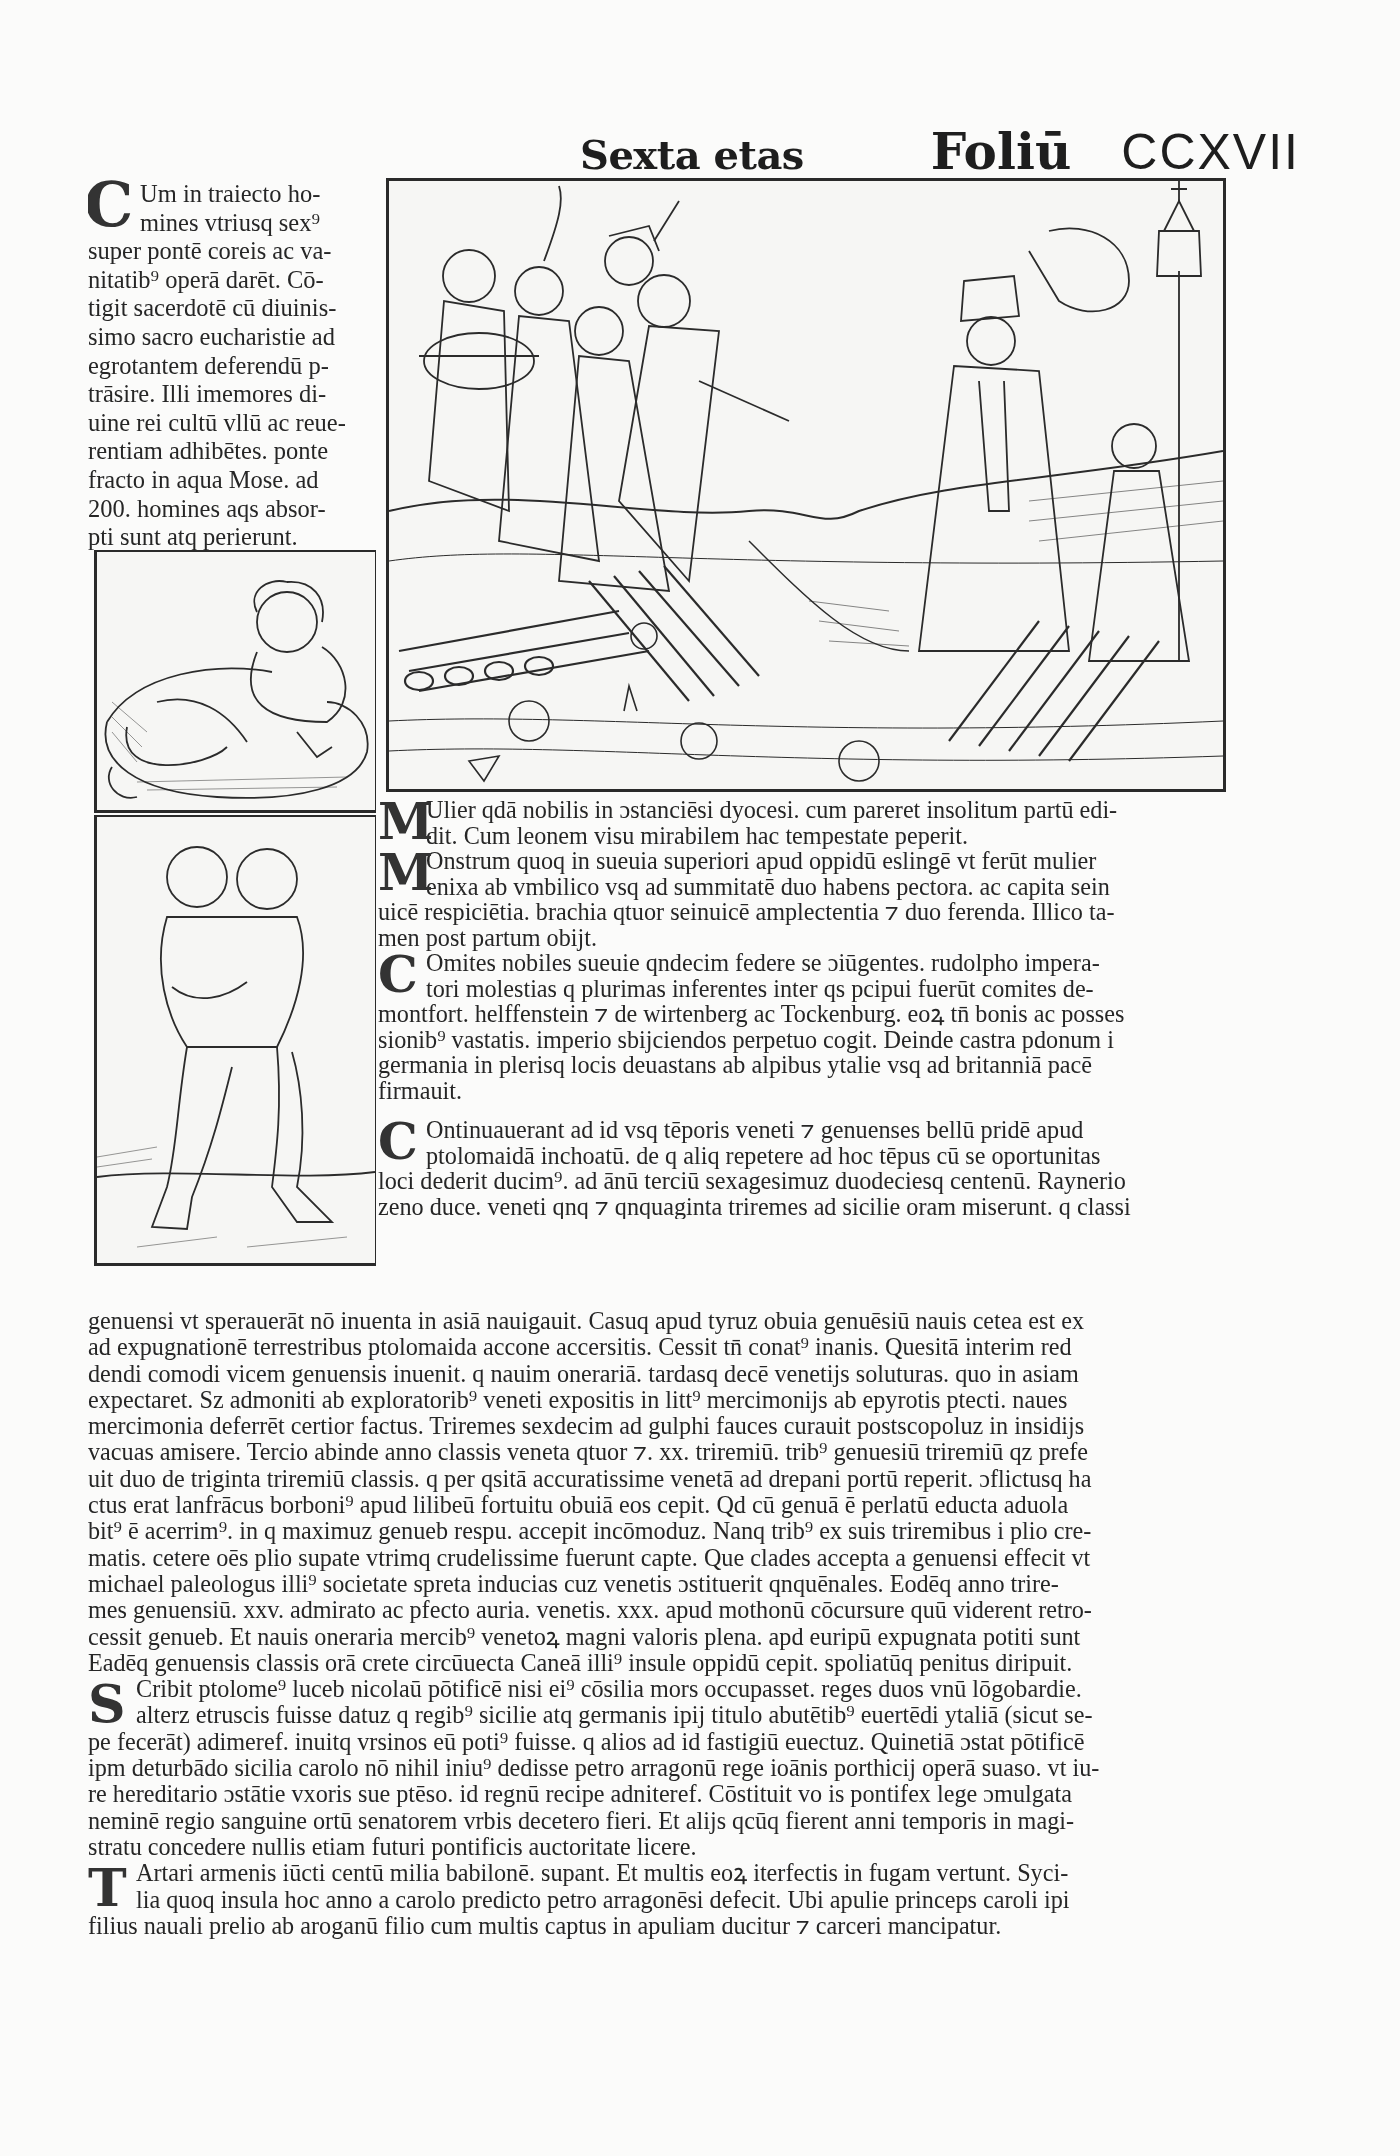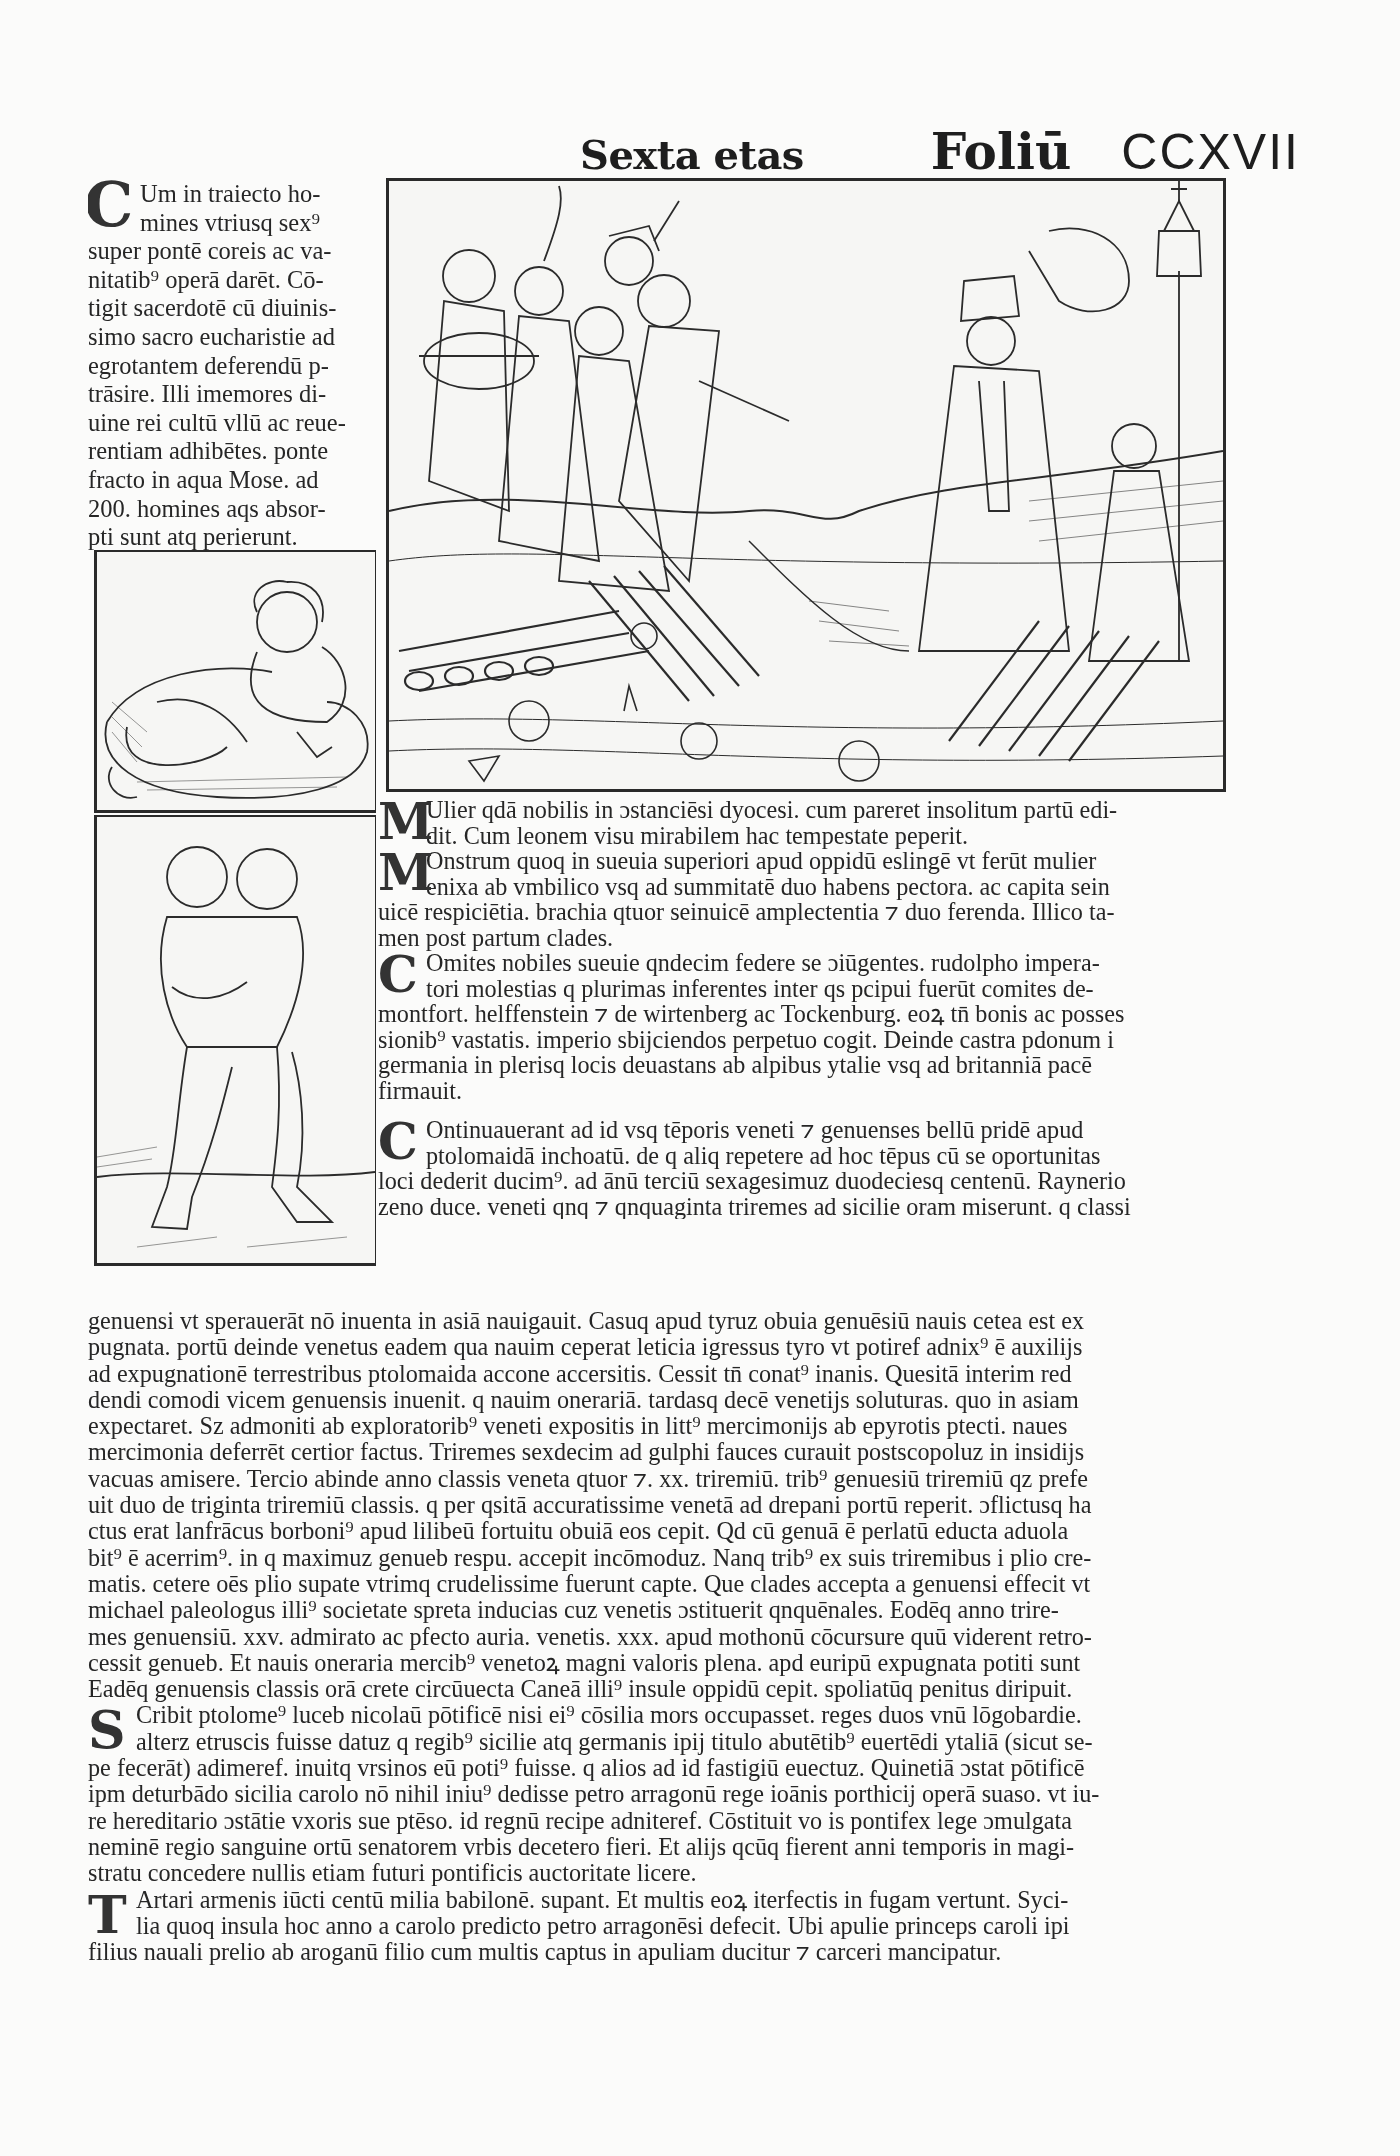--- a/index.html
+++ b/index.html
@@ -199,21 +199,21 @@
   <div class="para">
     <span class="initial" style="font-size:50px;top:0;">M</span>
     <span class="line i">Ulier qdā nobilis in ɔstanciēsi dyocesi. cum pareret insolitum partū edi-</span>
     <span class="line i">dit. Cum leonem visu mirabilem hac tempestate peperit.</span>
   </div>
   <div class="para">
     <span class="initial" style="font-size:50px;top:0;">M</span>
     <span class="line i">Onstrum quoq in sueuia superiori apud oppidū eslingē vt ferūt mulier</span>
     <span class="line i">enixa ab vmbilico vsq ad summitatē duo habens pectora. ac capita sein</span>
     <span class="line">uicē respiciētia. brachia qtuor seinuicē amplectentia ⁊ duo ferenda. Illico ta-</span>
-    <span class="line">men post partum clades.</span>
+    <span class="line">men post partum obijt.</span>
   </div>
   <div class="para">
     <span class="initial" style="font-size:50px;top:0;">C</span>
     <span class="line i">Omites nobiles sueuie qndecim federe se ɔiūgentes. rudolpho impera-</span>
     <span class="line i">tori molestias q plurimas inferentes inter qs pcipui fuerūt comites de-</span>
     <span class="line">montfort. helffenstein ⁊ de wirtenberg ac Tockenburg. eoꝝ tn̄ bonis ac posses</span>
     <span class="line">sionib⁹ vastatis. imperio sbijciendos perpetuo cogit. Deinde castra pdonum i</span>
     <span class="line">germania in plerisq locis deuastans ab alpibus ytalie vsq ad britanniā pacē</span>
     <span class="line">firmauit.</span>
   </div>
@@ -223,21 +223,20 @@
     <span class="line i">Ontinuauerant ad id vsq tēporis veneti ⁊ genuenses bellū pridē apud</span>
     <span class="line i">ptolomaidā inchoatū. de q aliq repetere ad hoc tēpus cū se oportunitas</span>
     <span class="line">loci dederit ducim⁹. ad ānū terciū sexagesimuz duodeciesq centenū. Raynerio</span>
     <span class="line">zeno duce. veneti qnq ⁊ qnquaginta triremes ad sicilie oram miserunt. q classi</span>
   </div>
 </div>
 
 <div class="abs col-text full-block indent">
   <div class="para">
     <span class="line">genuensi vt sperauerāt nō inuenta in asiā nauigauit. Casuq apud tyruz obuia genuēsiū nauis cetea est ex</span>
-    <span class="line">pugnata. portū deinde venetus eadem qua nauim ceperat leticia igressus tyro vt potiref adnix⁹ ē auxilijs</span>
     <span class="line">ad expugnationē terrestribus ptolomaida accone accersitis. Cessit tn̄ conat⁹ inanis. Quesitā interim red</span>
     <span class="line">dendi comodi vicem genuensis inuenit. q nauim onerariā. tardasq decē venetijs soluturas. quo in asiam</span>
     <span class="line">expectaret. Sz admoniti ab exploratorib⁹ veneti expositis in litt⁹ mercimonijs ab epyrotis ptecti. naues</span>
     <span class="line">mercimonia deferrēt certior factus. Triremes sexdecim ad gulphi fauces curauit postscopoluz in insidijs</span>
     <span class="line">vacuas amisere. Tercio abinde anno classis veneta qtuor ⁊. xx. triremiū. trib⁹ genuesiū triremiū qz prefe</span>
     <span class="line">uit duo de triginta triremiū classis. q per qsitā accuratissime venetā ad drepani portū reperit. ɔflictusq ha</span>
     <span class="line">ctus erat lanfrācus borboni⁹ apud lilibeū fortuitu obuiā eos cepit. Qd cū genuā ē perlatū educta aduola</span>
     <span class="line">bit⁹ ē acerrim⁹. in q maximuz genueb respu. accepit incōmoduz. Nanq trib⁹ ex suis triremibus i plio cre-</span>
     <span class="line">matis. cetere oēs plio supate vtrimq crudelissime fuerunt capte. Que clades accepta a genuensi effecit vt</span>
     <span class="line">michael paleologus illi⁹ societate spreta inducias cuz venetis ɔstituerit qnquēnales. Eodēq anno trire-</span>

